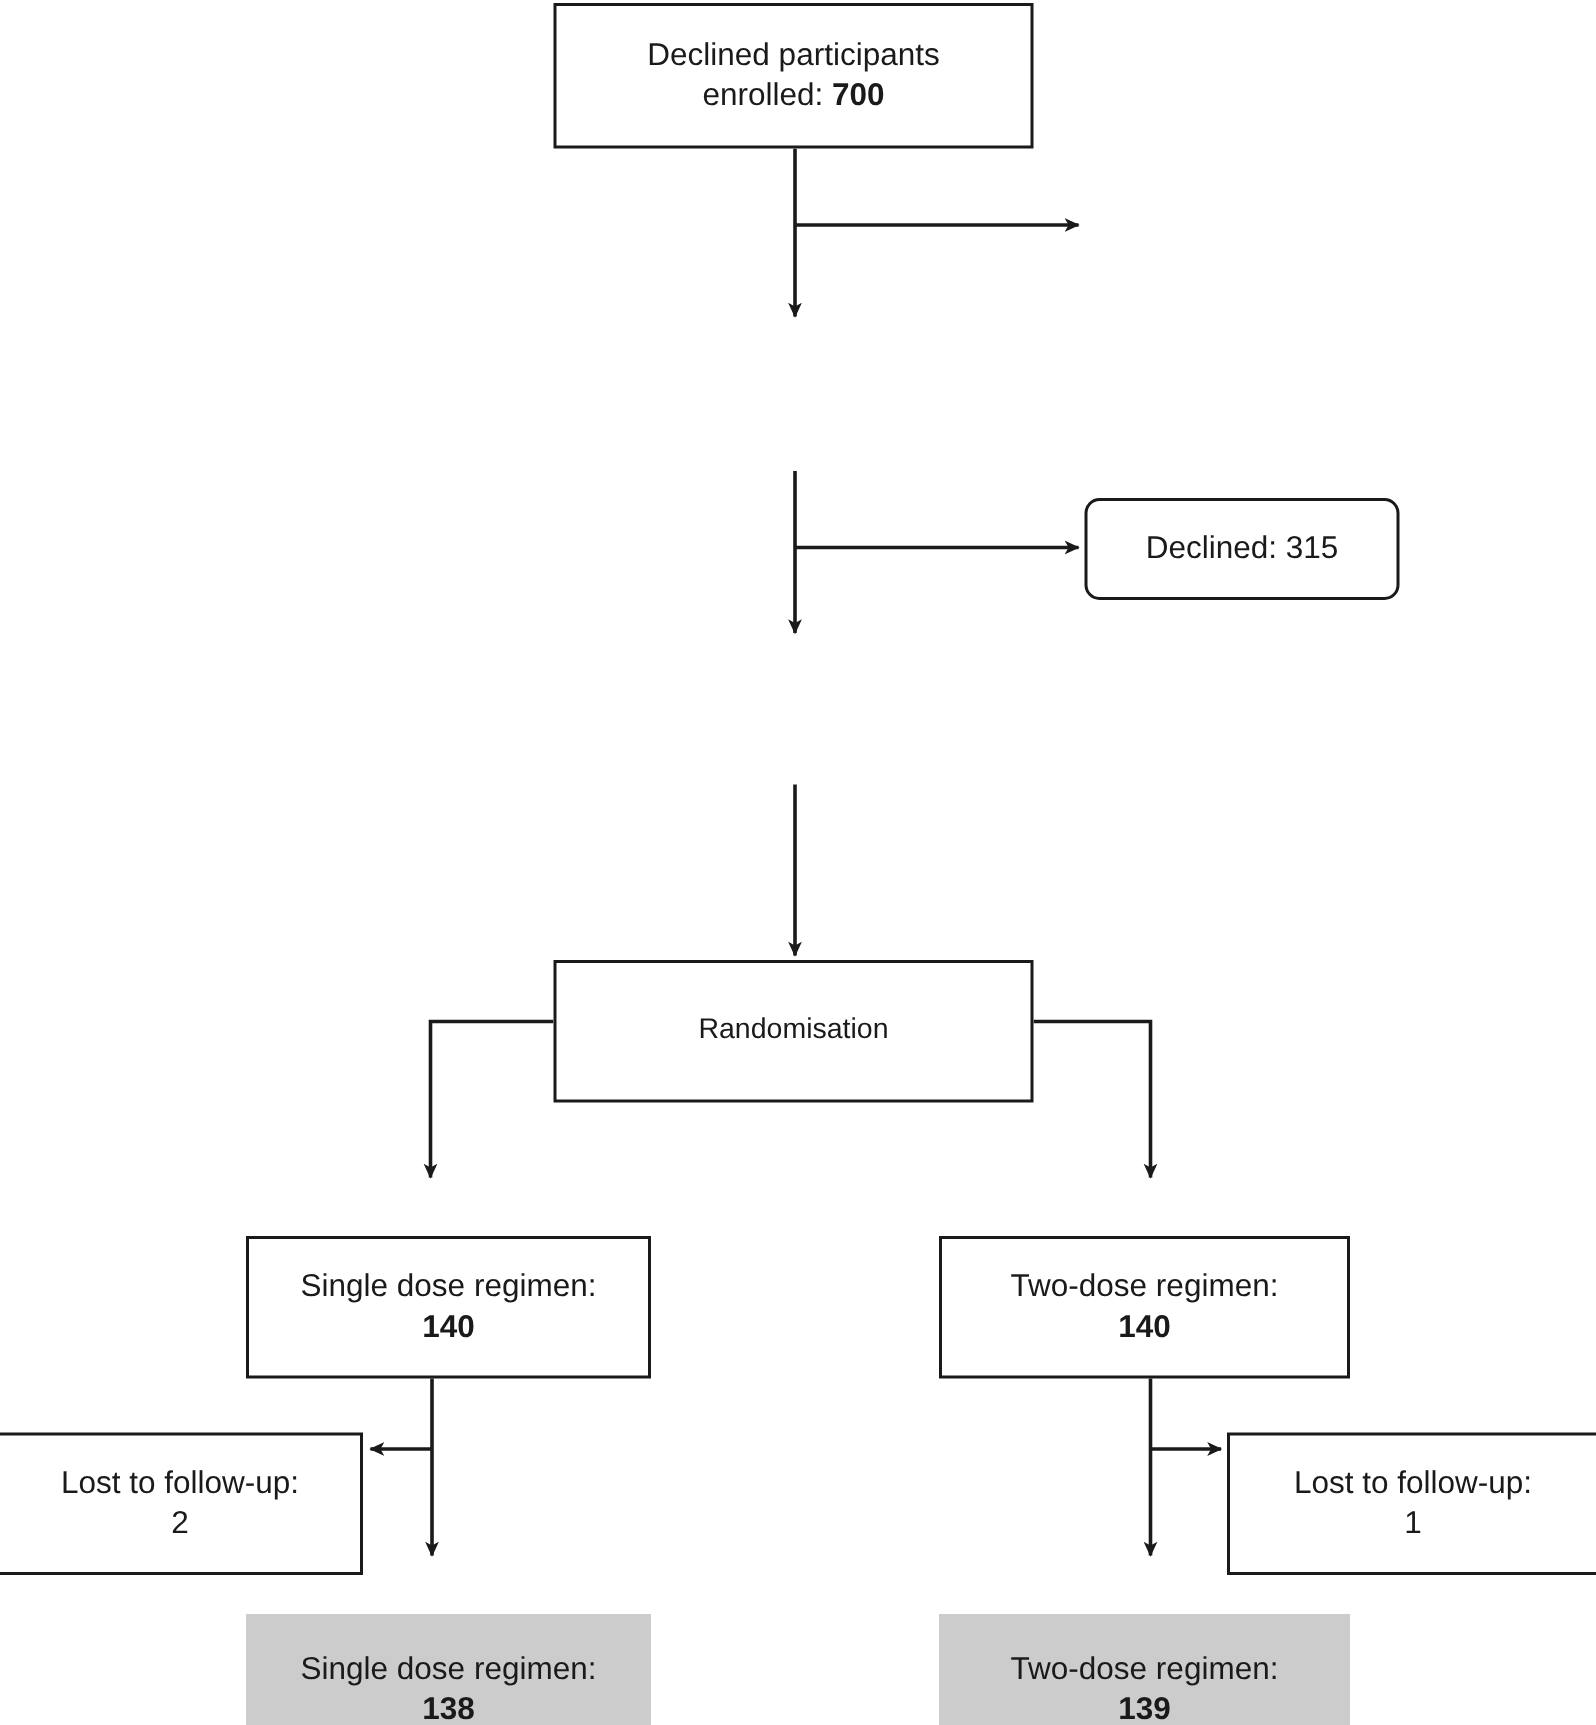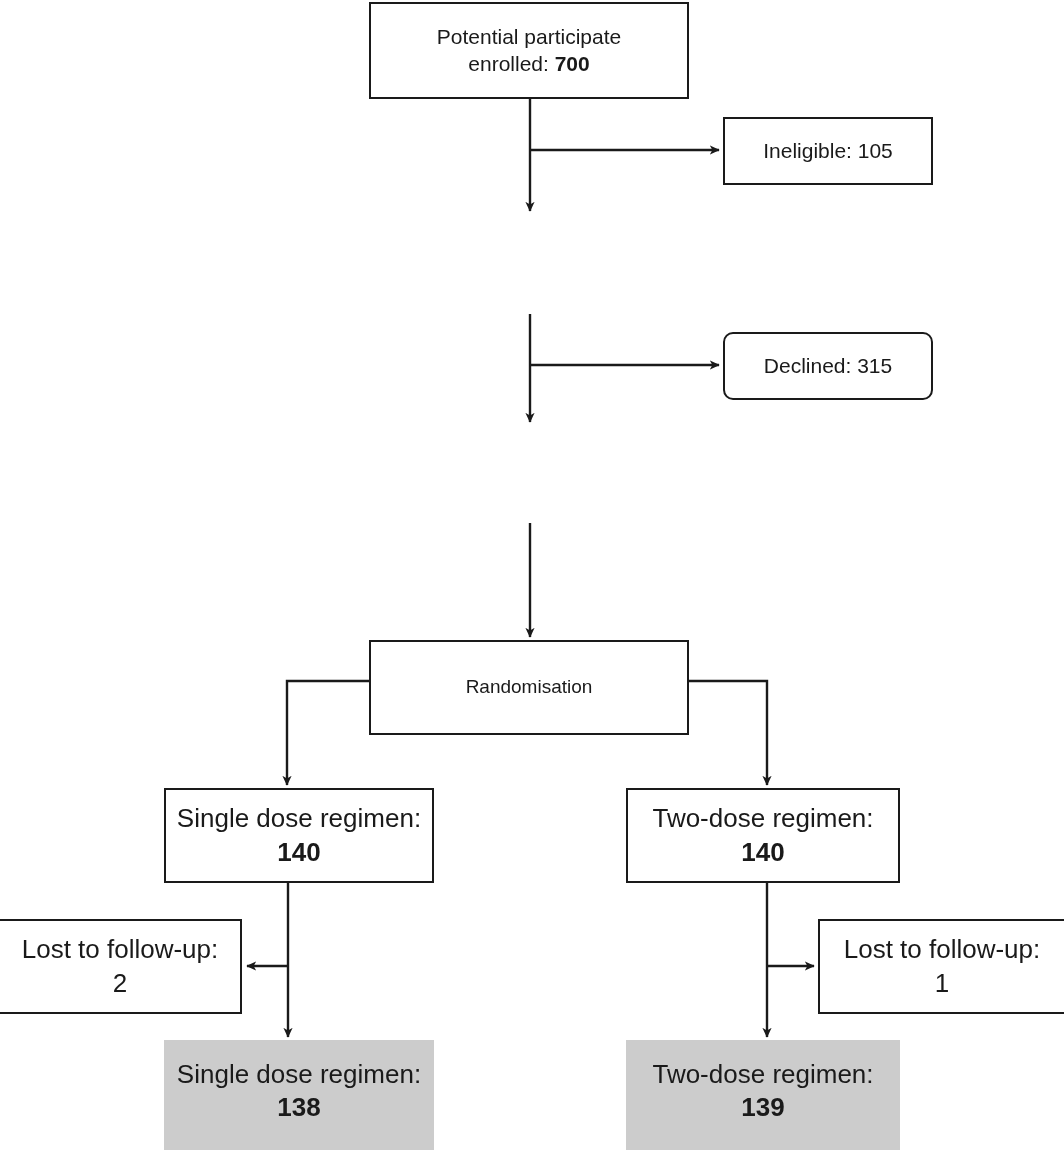--- a/index.html
+++ b/index.html
@@ -38,21 +38,21 @@
   .node.outline {
     border: 2px solid #1a1a1a;
     background: #ffffff;
   }
   .node.filled {
     border: none;
     background: #cccccc;
   }
   .t-main   { font-size: 21px; }
   .t-side   { font-size: 21px; }
-  .t-arm    { font-size: 26px; }
+  .t-arm    { font-size: 21px; margin-top: 36px; }
   .t-rand   { font-size: 19px; }
   .num-bold { font-weight: bold; text-align: center; }
   .num-plain{ font-weight: normal; }
   svg.wires {
     position: absolute;
     left: 0;
     top: 0;
     width: 1064px;
     height: 1150px;
     z-index: 1;
@@ -91,30 +91,25 @@
       <path d="M288,966 L247,966" marker-end="url(#ah)"></path>
 
       <path d="M767,883 L767,1037" marker-end="url(#ah)"></path>
 
       <path d="M767,966 L814,966" marker-end="url(#ah)"></path>
     </g>
   </svg>
 
   <div class="node outline t-main" style="left:369px; top:2px; width:320px; height:97px;">
     <span class="txt">
-      <span>Potential participate</span><br>
+      <span>Declined participants</span><br>
       <span>enrolled: </span><span class="num-bold">700</span>
     </span>
   </div>
 
-  <div class="node outline t-side" style="left:723px; top:117px; width:210px; height:68px;">
-    <span class="txt">
-      <span>Ineligible: </span><span class="num-plain">105</span>
-    </span>
-  </div>
 
 
   <div class="node outline t-side" style="left:723px; top:332px; width:210px; height:68px;border-radius:10px;">
     <span class="txt">
       <span>Declined: </span><span class="num-plain">315</span>
     </span>
   </div>
 
 
   <div class="node outline t-rand" style="left:369px; top:640px; width:320px; height:95px;">

